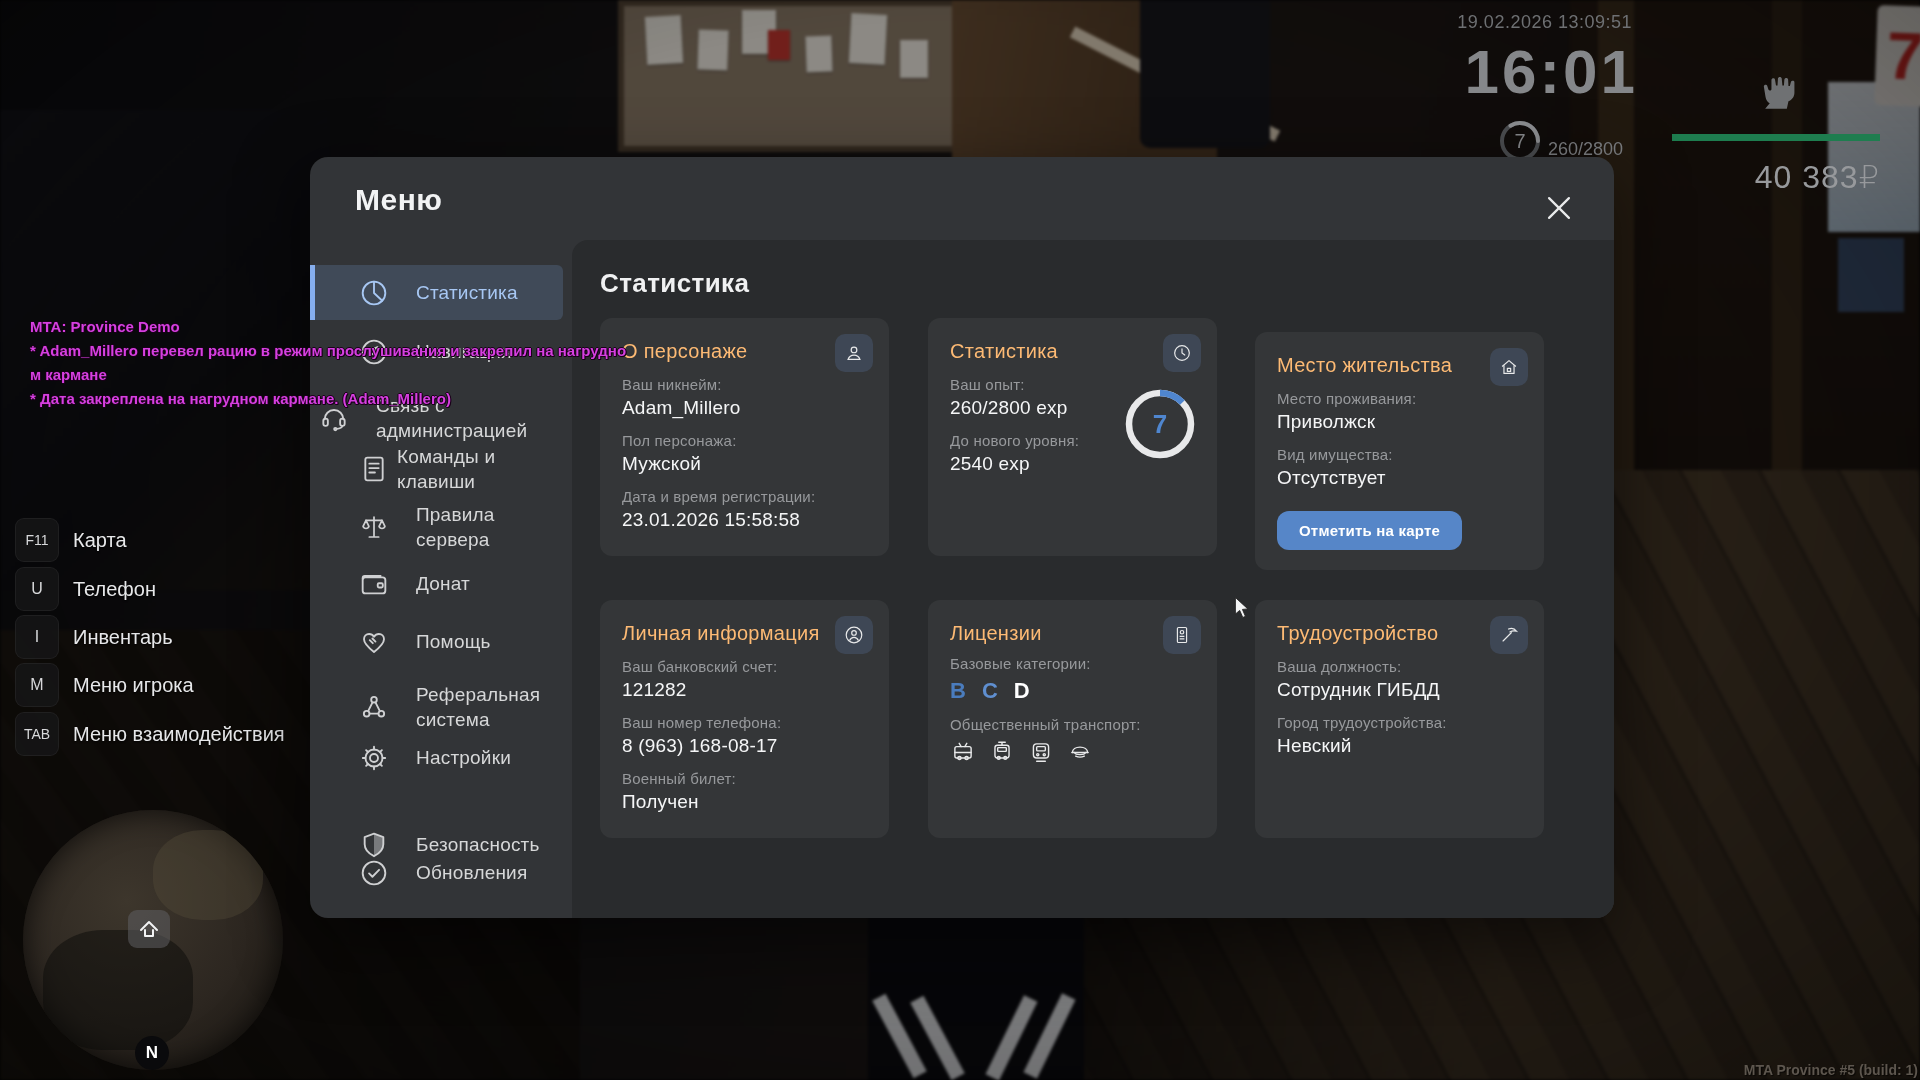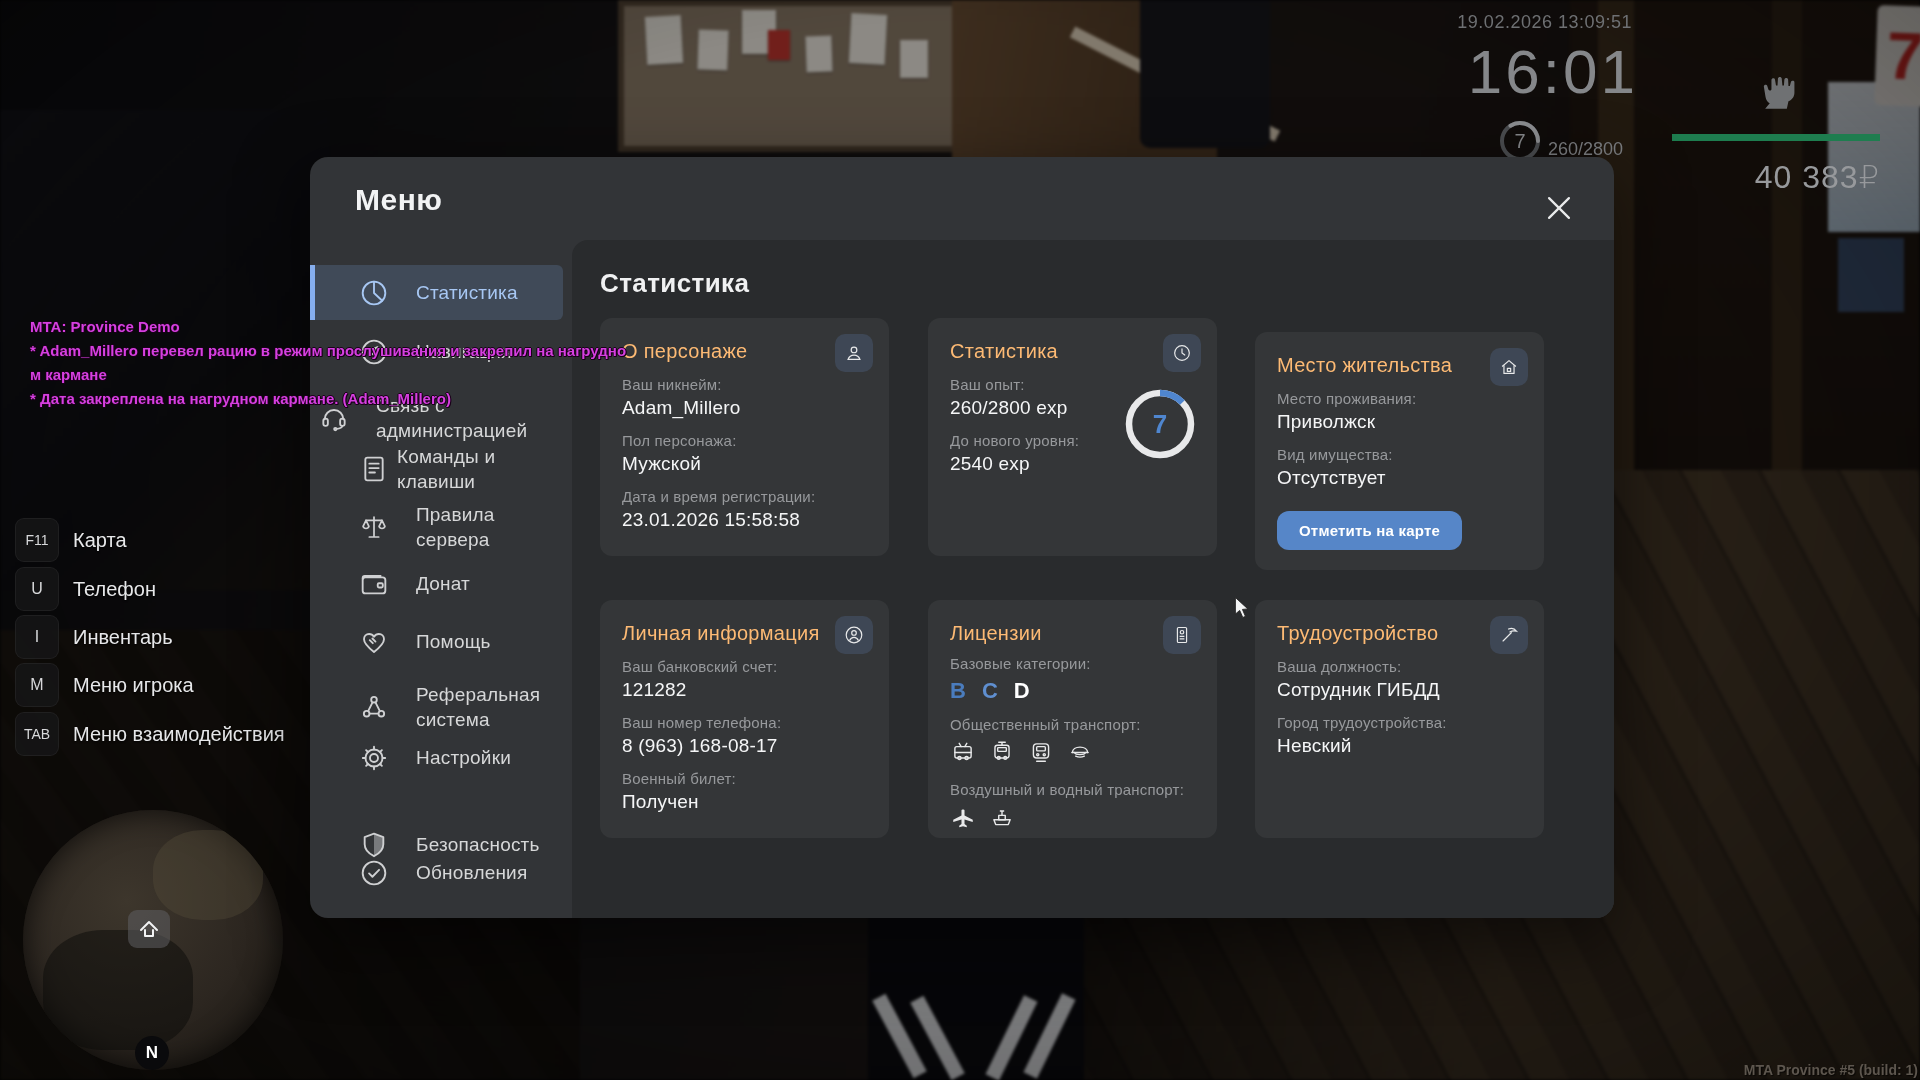--- a/index.html
+++ b/index.html
@@ -27,21 +27,21 @@
   .sc-floor-l{left:0;top:630px;width:580px;height:450px;
      background:repeating-linear-gradient(55deg,#3c3020 0 30px,#332818 30px 60px);}
   .sc-floor-l::after{content:"";position:absolute;inset:0;background:linear-gradient(80deg,rgba(0,0,0,.55),rgba(0,0,0,.75));}
   .sc-player{left:868px;top:742px;width:216px;height:338px;background:linear-gradient(180deg,#0e0e11,#08080a);border-radius:45% 45% 0 0;}
   .stripe{width:15px;height:88px;background:#d9dadb;opacity:.92;}
   #dim{position:absolute;inset:0;background:rgba(3,3,6,.36);}
   #vignette{position:absolute;inset:0;background:radial-gradient(ellipse at 50% 45%,transparent 55%,rgba(0,0,0,.38));}
 
   
   .hud-datetime{top:12px;right:288px;font-size:18px;color:#6e7073;letter-spacing:.5px;}
-  .hud-clock{top:36px;right:282px;font-size:62px;font-weight:400;color:#85878a;letter-spacing:3px;}
+  .hud-clock{top:36px;right:282px;font-size:62px;font-weight:700;color:#85878a;letter-spacing:3px;}
   .hud-ring{left:1497px;top:118px;width:46px;height:46px;}
   .hud-ring .lvl{position:absolute;inset:0;display:flex;align-items:center;justify-content:center;
                  font-size:20px;color:#85878a;}
   .hud-exp{left:1548px;top:139px;font-size:18px;color:#7a7c7f;}
   .hud-fist{left:1750px;top:52px;}
   .hud-bar{left:1672px;top:134px;width:208px;height:7px;background:#1e7d4f;}
   .hud-money{top:158px;right:40px;font-size:32px;font-weight:300;color:#97999c;letter-spacing:1px;}
   .shop-sign{right:-14px;top:6px;width:58px;height:100px;background:#ded9d2;border-radius:6px;transform:rotate(2deg);
              display:flex;align-items:center;justify-content:center;font-size:66px;font-weight:700;color:#bf2420;}
   .sys-build{right:2px;bottom:2px;font-size:14px;font-weight:700;color:#5d564e;text-shadow:1px 1px 1px rgba(0,0,0,.6);}
@@ -492,37 +492,20 @@
             <span>
               <svg width="26" height="26" viewBox="0 0 24 24" fill="none" stroke="currentColor" stroke-width="1.3" stroke-linecap="round">
                 <path d="M5 12.5c0-3.2 3.1-5 7-5s7 1.8 7 5"></path>
                   <path d="M4.5 12.5h15"></path>
                 <path d="M6.8 12.5c1.2 2.6 9.2 2.6 10.4 0"></path>
                   <path d="M8 15.8c2.6 1.2 5.4 1.2 8 0"></path>
               </svg>
             </span>
           </div>
         </div>
-        <div class="lic-field">
-          <div class="f-label">Воздушный и водный транспорт:</div>
-          <div class="lic-icons">
-            <span>
-              <svg width="26" height="26" viewBox="0 0 24 24" fill="currentColor">
-                <path d="M21 14.6l-7.6-4V6c0-1.2-2.8-1.2-2.8 0v4.6l-7.6 4v1.9l7.6-2.3v4.3l-2.1 1.6v1.4l3.5-1 3.5 1v-1.4l-2.1-1.6v-4.3l7.6 2.3z"></path>
-              </svg>
-            </span>
-            <span>
-              <svg width="26" height="26" viewBox="0 0 24 24" fill="none" stroke="currentColor" stroke-width="1.3" stroke-linejoin="round">
-                <path d="M4.5 14.5L6.2 19h11.6l1.7-4.5z"></path>
-                  <rect x="9" y="10.5" width="6" height="4"></rect>
-                  <path d="M12 6.5v4M10 6.5h4"></path>
-              </svg>
-            </span>
-          </div>
-        </div>
       </div>
 
       <div class="card abs" style="left:683px;top:360px;">
         <div class="card-title">Трудоустройство</div>
         <div class="badge">
           <svg width="22" height="22" viewBox="0 0 24 24" fill="none" stroke="currentColor" stroke-width="1.3" stroke-linecap="round">
             <path d="M5.5 18.5L14.5 9.5"></path>
               <path d="M11.5 5.5c3.2-1.4 6.8-.3 8.8 2.4-2.6-.7-5.3-.4-7.3.8"></path>
           </svg>
         </div>

